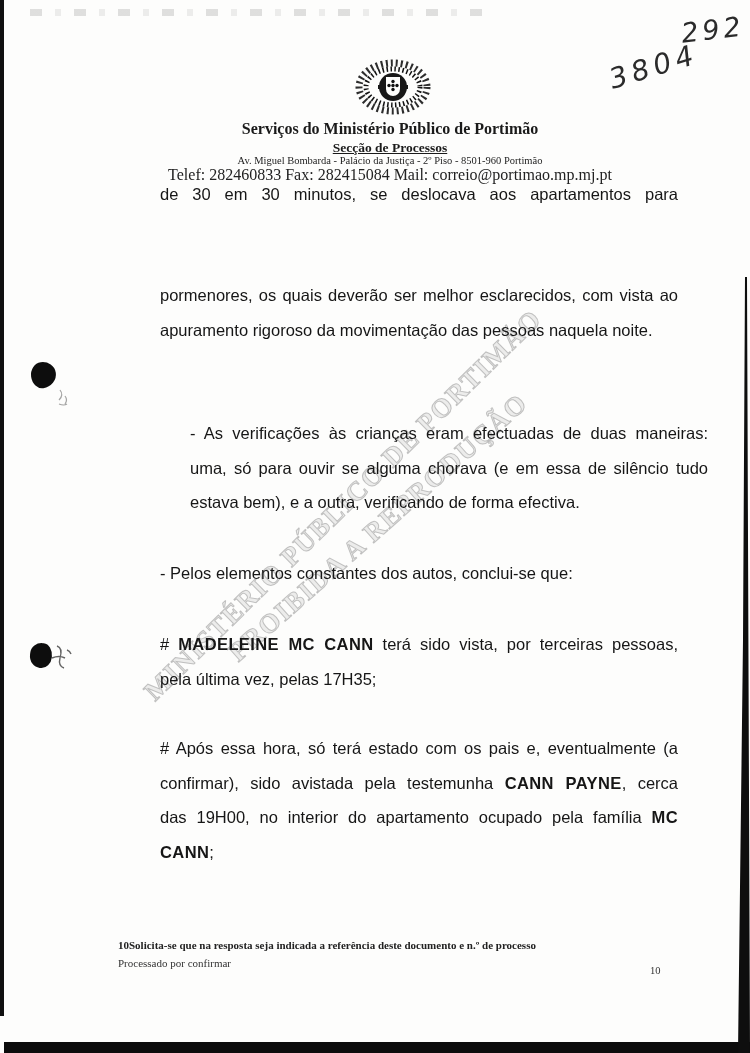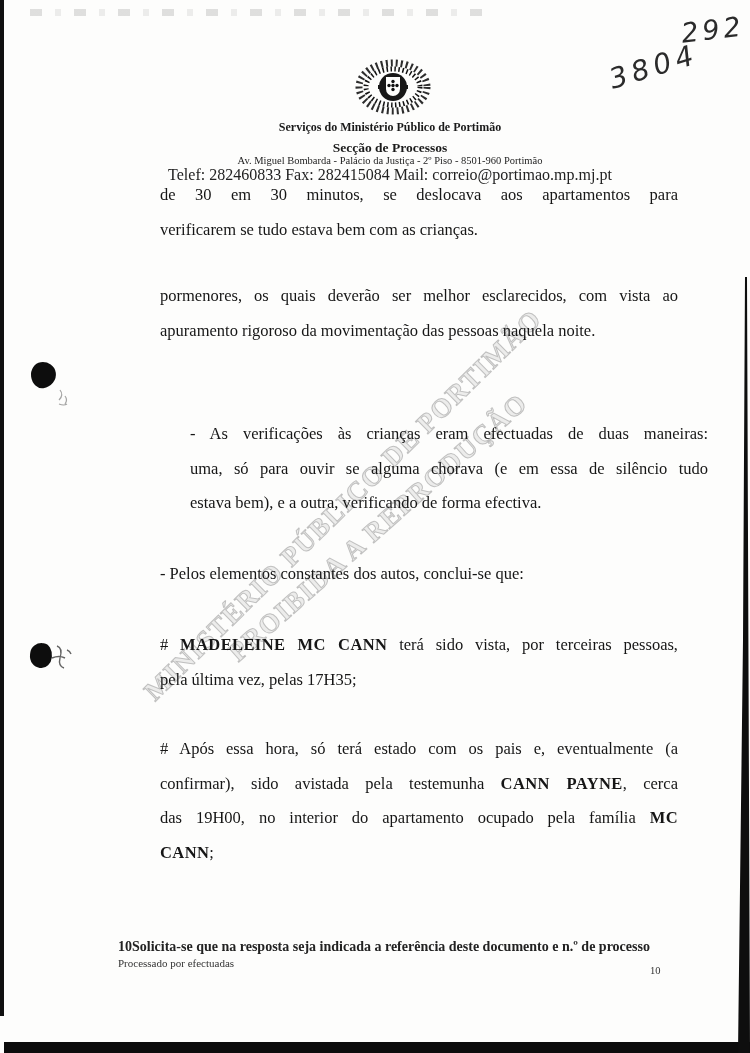--- a/index.html
+++ b/index.html
@@ -20,42 +20,42 @@
   .dot1{left:31px;top:362px;width:25px;height:26px;border-radius:46% 54% 58% 42%/50% 48% 52% 50%;transform:rotate(-8deg);}
   .dot2{left:30px;top:643px;width:22px;height:25px;border-radius:55% 45% 48% 52%/46% 54% 50% 50%;transform:rotate(6deg);}
   .scribble{position:absolute;}
   
   .hand{position:absolute;font-family:"DejaVu Sans",sans-serif;font-style:italic;color:#2b2b2b;}
   .hand-top{left:681px;top:14px;font-size:27px;letter-spacing:4px;transform:rotate(-7deg);}
   .hand-diag{left:608px;top:50px;font-size:28px;letter-spacing:5px;transform:rotate(-17deg);}
   
   .emblem{position:absolute;left:352px;top:59px;}
   .hdr{position:absolute;left:30px;width:720px;text-align:center;}
-  .org{top:120px;font-weight:bold;font-size:12px;}
-  .sec{top:140px;font-weight:bold;font-size:13.5px;}
+  .org{top:120px;font-weight:bold;font-size:16px;}
+  .sec{top:140px;font-weight:bold;font-size:13.5px;text-decoration:underline;}
   .addr{top:155px;font-size:10.5px;color:#222;}
   .tel{top:166px;font-size:16px;color:#222;}
   
   .wm{
     position:absolute;font-family:"Liberation Serif",serif;font-size:27px;font-weight:bold;
     letter-spacing:1.5px;white-space:nowrap;color:rgba(178,178,178,.22);
     -webkit-text-stroke:1px rgba(150,150,150,.55);
     transform-origin:left bottom;pointer-events:none;
   }
   .wm1{left:160px;top:676px;transform:rotate(-44.5deg);}
   .wm2{left:243px;top:637px;transform:rotate(-41.5deg);}
   
   .bodywrap{position:absolute;left:160px;top:0;width:518px;
     font-family:"Liberation Sans",sans-serif;font-size:16.5px;color:#161616;}
   .para{position:absolute;left:0;width:518px;}
-  .line{height:34.5px;line-height:21px;text-align:left;font-family:Liberation Serif, serif;}
+  .line{height:34.5px;line-height:21px;text-align:left;}
   .line.just{text-align:justify;text-align-last:justify;}
   .b{font-weight:bold;letter-spacing:.4px;}
   
-  .footnote{position:absolute;left:118px;top:939px;font-size:14px;font-weight:bold;color:#222;}
+  .footnote{position:absolute;left:118px;top:939px;font-size:11px;font-weight:bold;color:#222;}
   .processed{position:absolute;left:118px;top:957px;font-size:11px;color:#333;}
   .pagenum{position:absolute;left:650px;top:965px;font-size:10.5px;color:#333;}
 </style>
 </head>
 <body>
 
 <div class="page">
 
   <div class="left-strip"></div>
   <div class="bottom-bar"></div>
@@ -93,21 +93,20 @@
   <div class="hdr sec">Secção de Processos</div>
   <div class="hdr addr">Av. Miguel Bombarda - Palácio da Justiça - 2º Piso - 8501-960 Portimão</div>
   <div class="hdr tel">Telef: 282460833  Fax: 282415084 Mail: correio@portimao.mp.mj.pt</div>
 
   <div class="wm wm1">MINISTÉRIO PÚBLICO DE PORTIMÃO</div>
   <div class="wm wm2">PROIBIDA A REPRODUÇÃO</div>
 
   <div class="bodywrap">
       <div class="para" style="top: 184px;">
         <div class="line just"><span>de 30 em 30 minutos, se deslocava aos apartamentos para</span></div>
-        <div class="line"><span>verificarem se tudo estava bem com as crianças.</span></div>
       </div>
       <div class="para" style="top: 285px;">
         <div class="line just"><span>pormenores, os quais deverão ser melhor esclarecidos, com vista ao</span></div>
         <div class="line"><span>apuramento rigoroso da movimentação das pessoas naquela noite.</span></div>
       </div>
       <div class="para" style="top: 423px; margin-left: 30px;">
         <div class="line just"><span>- As verificações às crianças eram efectuadas de duas maneiras:</span></div>
         <div class="line just"><span>uma, só para ouvir se alguma chorava (e em essa de silêncio tudo</span></div>
         <div class="line"><span>estava bem), e a outra, verificando de forma efectiva.</span></div>
       </div>
@@ -120,16 +119,16 @@
       </div>
       <div class="para" style="top: 738px;">
         <div class="line just"><span># Após essa hora, só terá estado com os pais e, eventualmente (a</span></div>
         <div class="line just"><span>confirmar), sido avistada pela testemunha </span><span class="b">CANN PAYNE</span><span>, cerca</span></div>
         <div class="line just"><span>das 19H00, no interior do apartamento ocupado pela família </span><span class="b">MC</span></div>
         <div class="line"><span class="b">CANN</span><span>;</span></div>
       </div>
     </div>
 
   <div class="footnote"><span>10</span><span>Solicita-se que na resposta seja indicada a referência deste documento e n.º de processo</span></div>
-  <div class="processed">Processado por efectuadas</div>
+  <div class="processed">Processado por confirmar</div>
   <div class="pagenum">10</div>
 
 </div>
 
 </body></html>

